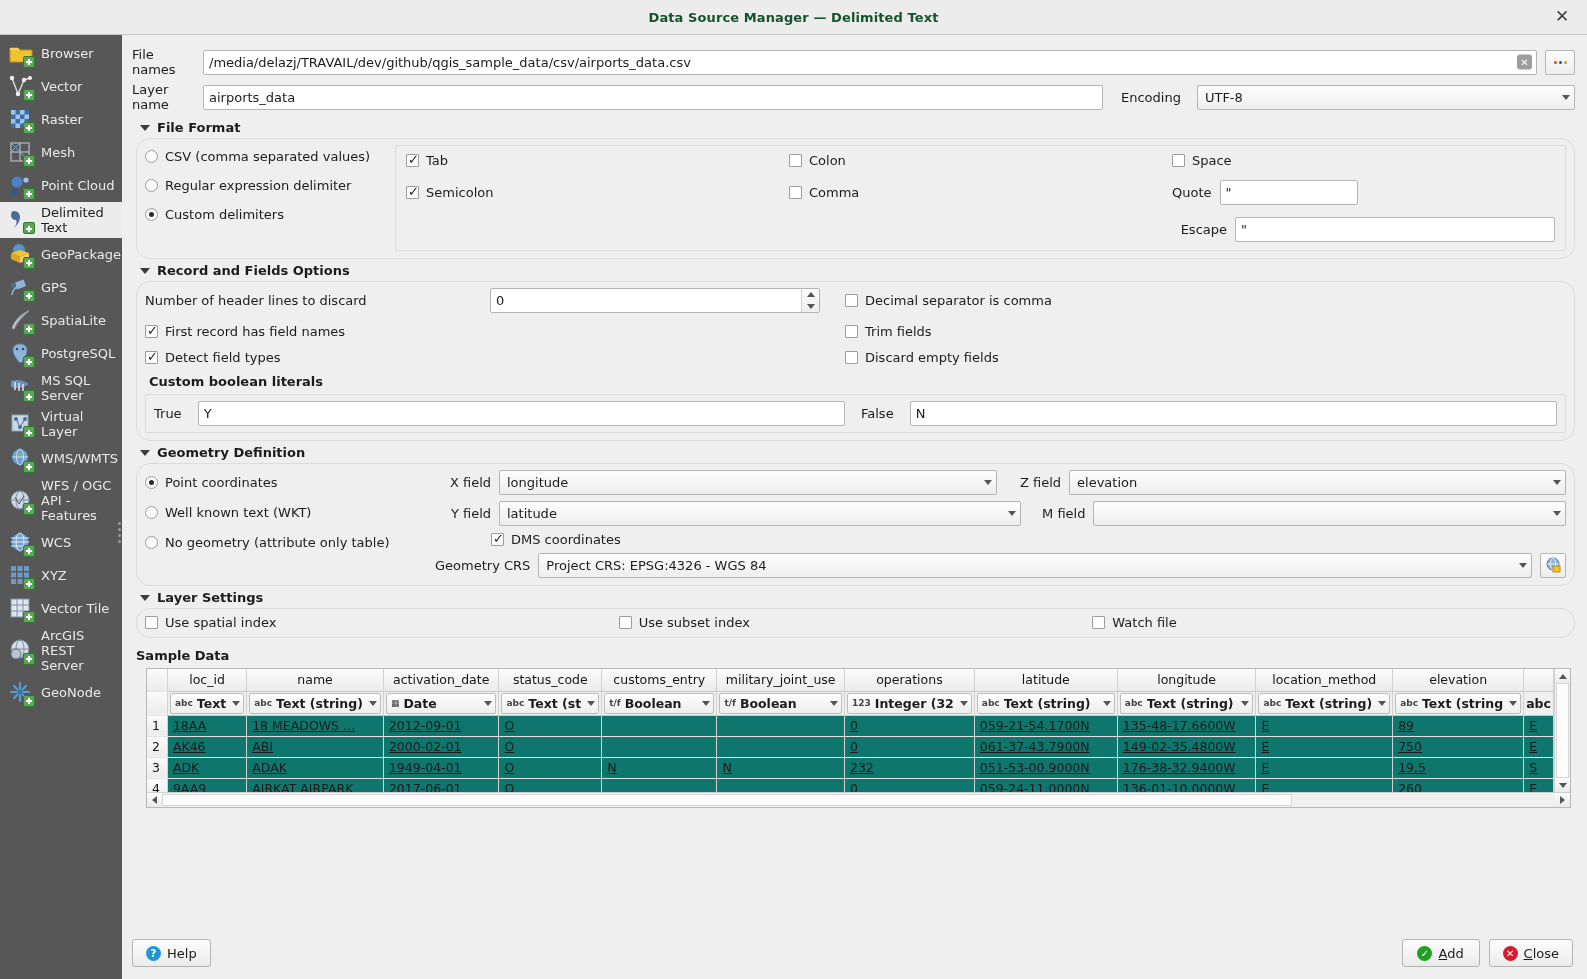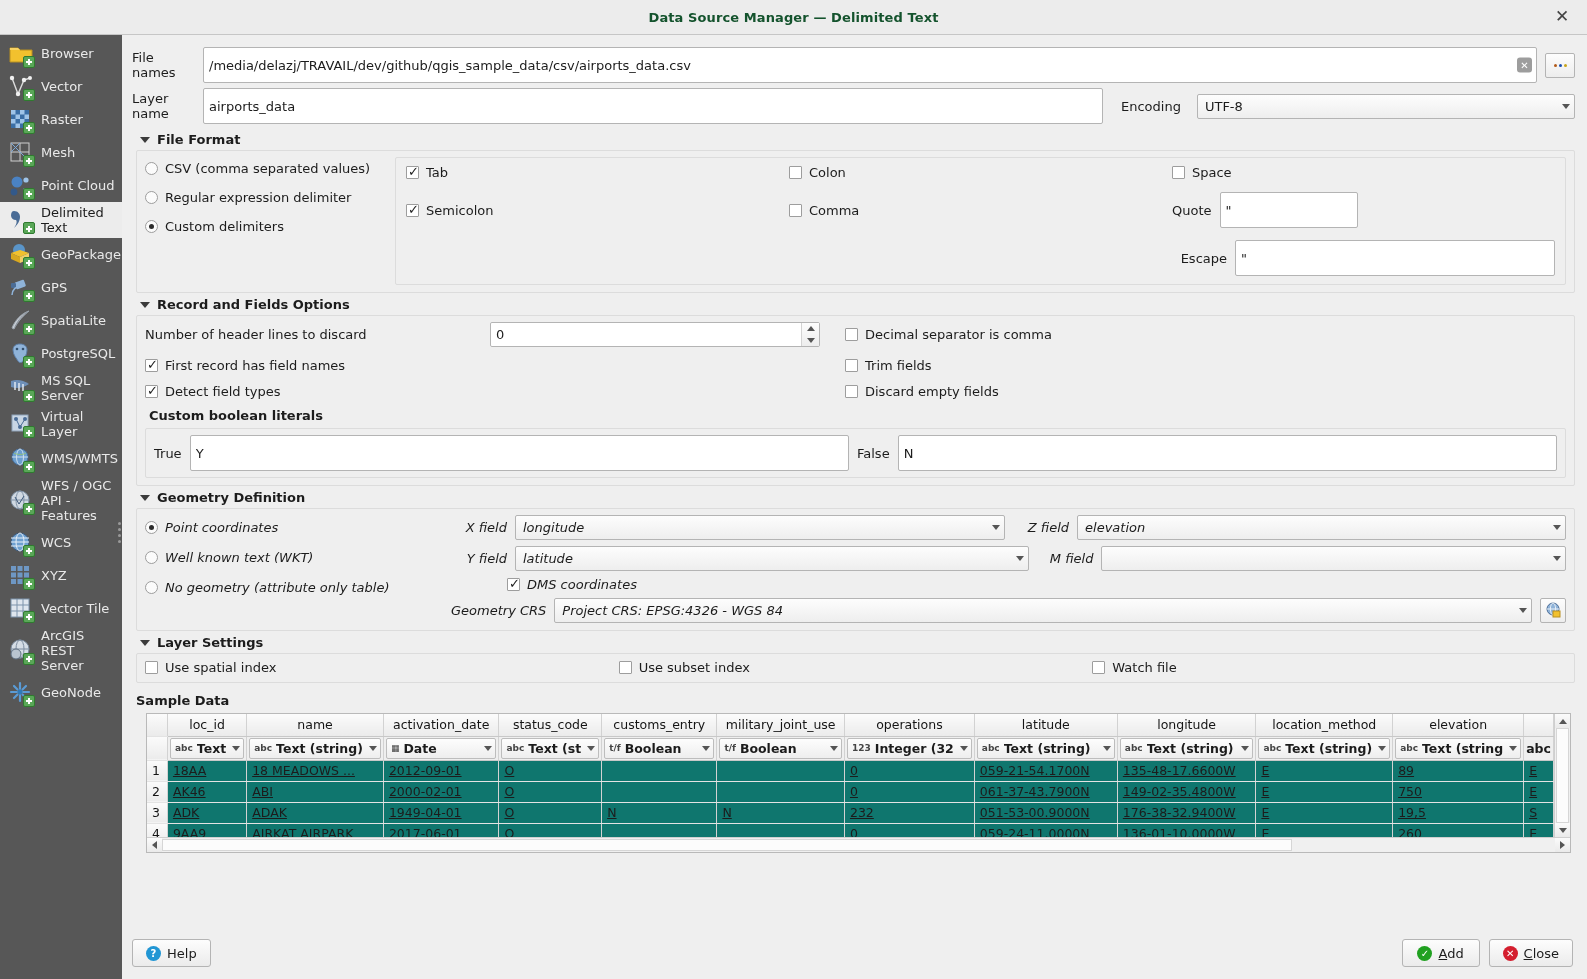--- a/index.html
+++ b/index.html
@@ -68,21 +68,21 @@
     position: absolute; right: 1px; top: 487px; width: 3px; height: 22px;
   }
   .sb-handle i { display:block; width:3px; height:3px; background:#9a9a9a; margin-bottom:3px; border-radius:50%; }
 
   
   .content { flex: 1 1 auto; display: flex; flex-direction: column; min-width: 0; background: #efefef; }
   .pane { flex: 1 1 auto; padding: 8px 12px 0 10px; min-height: 0; }
   .lab { color: #1c1c1c; }
 
   input[type=text], .fakeinput {
-    height: 36px; border: 1px solid #b4b4b4; background: #fff;
+    height: 25px; border: 1px solid #b4b4b4; background: #fff;
     padding: 0 5px; font-family: inherit; font-size: 13px; color: #1c1c1c;
     border-radius: 2px;
   }
 
   .combo {
     height: 25px; border: 1px solid #b4b4b4; border-radius: 2px;
     background: linear-gradient(#fdfdfd, #eeeeee);
     display: flex; align-items: center; padding: 0 4px 0 7px;
     font-size: 13px; color: #1c1c1c; cursor: pointer; position: relative;
   }
@@ -113,21 +113,21 @@
 
   
   .group { margin-bottom: 2px; }
   .group-title {
     display: flex; align-items: center; gap: 7px;
     font-weight: bold; font-size: 13px; padding: 2px 0 3px 8px; cursor: pointer;
   }
   .tri { width: 0; height: 0; border-left: 5px solid transparent; border-right: 5px solid transparent;
          border-top: 6px solid #3b3b3b; }
   .group-box {
-    border: 1px solid #dcdcdc; background: #efefef; border-radius: 2px;
+    border: 1px solid #dcdcdc; background: #efefef; border-radius: 14px;
     padding: 6px 8px 7px 8px; margin-left: 4px;
   }
 
   
   .radio, .check { display: inline-flex; align-items: center; gap: 7px; cursor: pointer; }
   .rdot {
     width: 13px; height: 13px; border-radius: 50%; border: 1px solid #9d9d9d;
     background: #fbfbfb; position: relative; flex: 0 0 13px;
   }
   .rdot.on:after {
@@ -157,25 +157,25 @@
   .rf-left-row { display: flex; align-items: center; }
   .rf-left-row .lab { width: 345px; }
   .spin { display: flex; width: 330px; height: 25px; border: 1px solid #b4b4b4; background: #fff; border-radius: 2px; }
   .spin input { border: none; flex: 1 1 auto; height: 23px; padding: 0 5px; font-size: 13px; }
   .spin .arrows { width: 18px; border-left: 1px solid #d3d3d3; display: flex; flex-direction: column; background: linear-gradient(#fdfdfd,#ededed); }
   .spin .arrows div { flex: 1; display:flex; align-items:center; justify-content:center; cursor:pointer; }
   .ar-up { width:0;height:0;border-left:4px solid transparent;border-right:4px solid transparent;border-bottom:5px solid #555; }
   .ar-dn { width:0;height:0;border-left:4px solid transparent;border-right:4px solid transparent;border-top:5px solid #555; }
 
   .cbl-title { font-weight: bold; padding: 9px 0 5px 4px; }
-  .cbl-box { border: 1px solid #dcdcdc; border-radius: 2px; padding: 6px 8px; display: flex; align-items: center; gap: 8px; }
+  .cbl-box { border: 1px solid #dcdcdc; border-radius: 2px; padding: 6px 8px; display: flex; align-items: center; gap: 16px; }
   .cbl-box input { flex: 1 1 auto; }
 
   
-  .geo-wrap { display: flex; gap: 26px; font-style: italic; }
+  .geo-wrap { display: flex; gap: 10px; }
   .geo-left { width: 280px; flex: 0 0 280px; display: flex; flex-direction: column; gap: 15px; padding-top: 5px; }
   .geo-right { flex: 1 1 auto; display: flex; flex-direction: column; gap: 6px; }
   .geo-line { display: flex; align-items: center; gap: 8px; }
   .geo-line .flab { width: 56px; flex: 0 0 56px; text-align: right; }
   .geo-line .combo { flex: 1 1 auto; }
   .crs-line { display: flex; align-items: center; gap: 8px; }
   .crs-line .flab { flex: 0 0 auto; }
   .globe-btn {
     width: 26px; height: 25px; flex: 0 0 26px; border: 1px solid #b4b4b4; border-radius: 2px;
     background: linear-gradient(#fdfdfd, #ededed); display:flex; align-items:center; justify-content:center; cursor: pointer;

